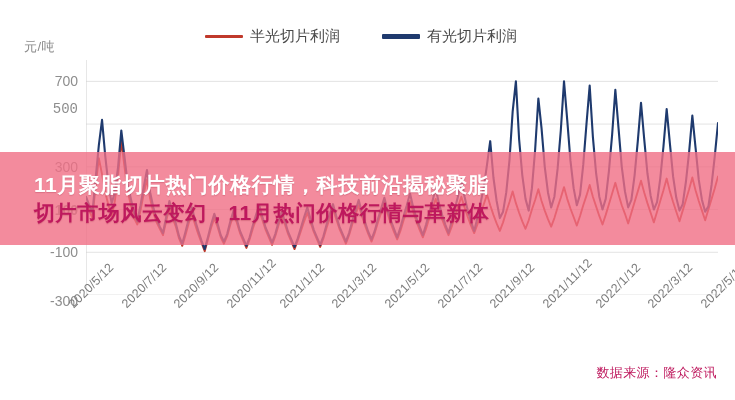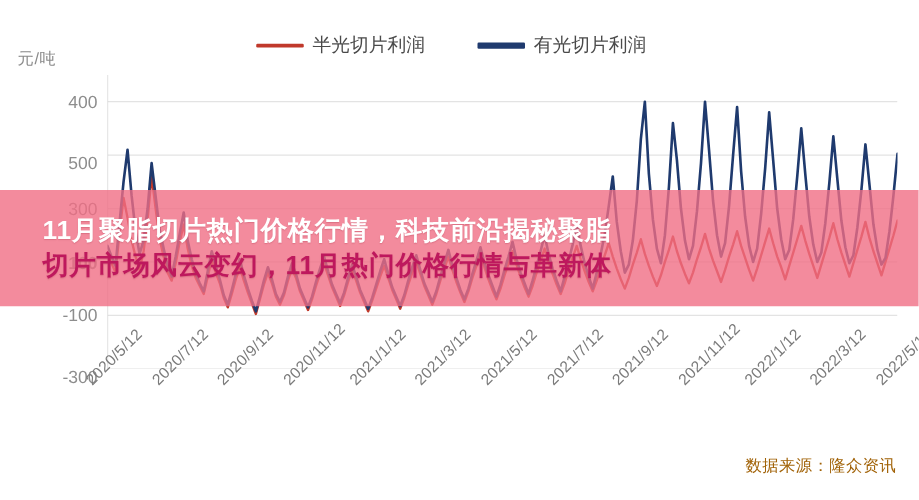--- a/index.html
+++ b/index.html
@@ -5,21 +5,21 @@
   html,body{margin:0;padding:0;}
   body{
     width:735px;height:400px;
     background:#ffffff;
     font-family:"Liberation Sans","DejaVu Sans",sans-serif;
     overflow:hidden;
     position:relative;
   }
   #chart-root{position:absolute;inset:0;}
   .axis-unit{
-    position:absolute;left:14px;top:38px;
+    position:absolute;left:24px;top:38px;
     font-size:13px;color:#8a8a8a;letter-spacing:.5px;
   }
   .legend{
     position:absolute;top:27px;left:205px;
     display:flex;align-items:center;gap:42px;
   }
   .legend-item{display:flex;align-items:center;gap:7px;}
   .legend-swatch{display:block;width:38px;height:3px;border-radius:1px;}
   .legend-swatch.thick{height:5px;}
   .legend-label{font-size:15px;color:#4a4a4a;white-space:nowrap;}
@@ -46,21 +46,21 @@
     padding-left:34px;box-sizing:border-box;
   }
   #banner .line{
     color:#ffffff;font-size:21px;font-weight:bold;
     line-height:1.33;letter-spacing:.6px;
     text-shadow:0 1px 1px rgba(150,30,55,.25);
     white-space:nowrap;
   }
   #source{
     position:absolute;right:18px;bottom:18px;
-    font-size:13px;color:#a16207;letter-spacing:.4px;
+    font-size:13px;color:#be185d;letter-spacing:.4px;
   }
 </style>
 </head>
 <body>
 
 <div id="chart-root">
 
   <div class="axis-unit">元/吨</div>
 
   <div class="legend">
@@ -68,22 +68,22 @@
       <span class="legend-swatch" style="background: rgb(192, 57, 43);"></span>
       <span class="legend-label">半光切片利润</span>
     </div>
     <div class="legend-item">
       <span class="legend-swatch thick" style="background: rgb(31, 58, 110);"></span>
       <span class="legend-label">有光切片利润</span>
     </div>
   </div>
 
   <div id="ytick-wrap">
-      <div class="ytick" style="top: 81.3636px;">400</div>
-      <div class="ytick" style="top: 130px;">500</div>
+      <div class="ytick" style="top: 81.3636px;">700</div>
+      <div class="ytick" style="top: 109px; font-family: Liberation Mono, monospace;">500</div>
       <div class="ytick" style="top: 166.818px;">300</div>
       <div class="ytick" style="top: 209.545px; font-weight: bold;">100</div>
       <div class="ytick" style="top: 252.273px; margin-left: 32px;">-100</div>
       <div class="ytick" style="top: 301px;">-300</div>
     </div>
 
   <div id="plot">
     <svg id="plot-svg" viewBox="0 0 632 235" preserveAspectRatio="none">
         <line x1="0" x2="632" y1="21.363636363636363" y2="21.363636363636363" stroke="#e3e3e3" stroke-width="1"></line>
         <line x1="0" x2="632" y1="64.0909090909091" y2="64.0909090909091" stroke="#e3e3e3" stroke-width="1"></line>

